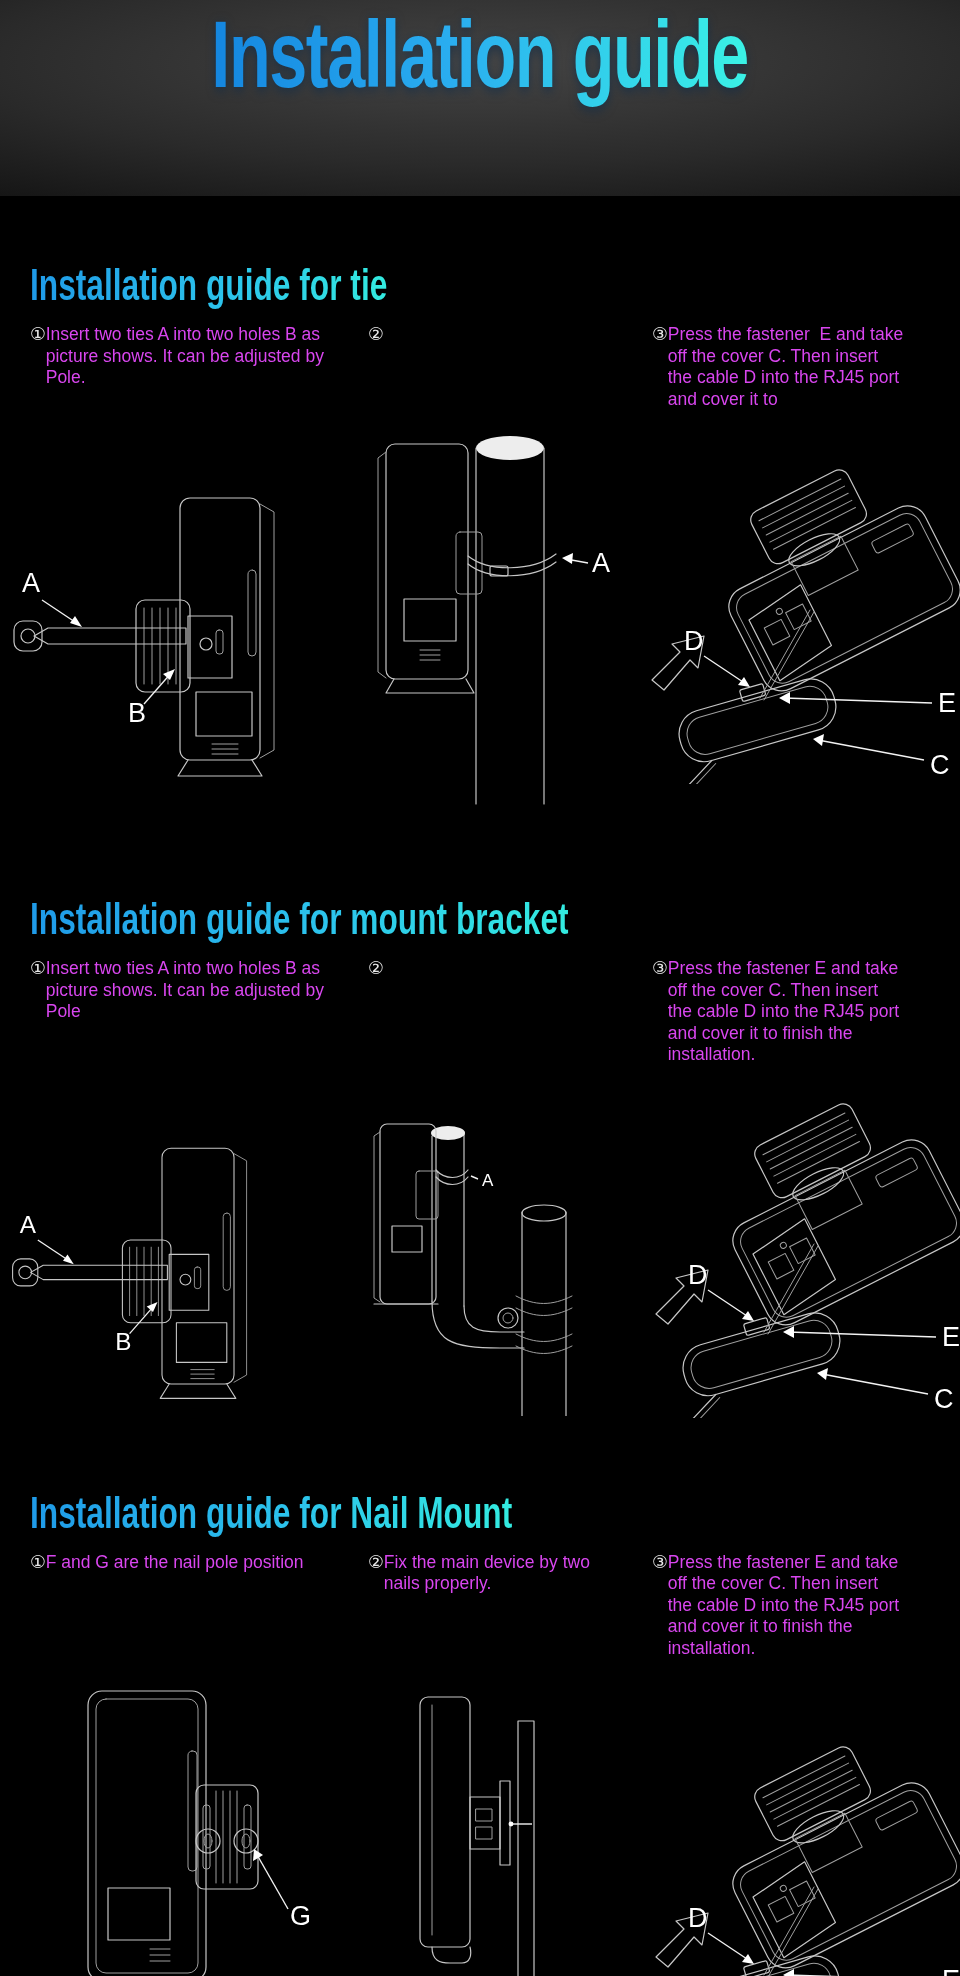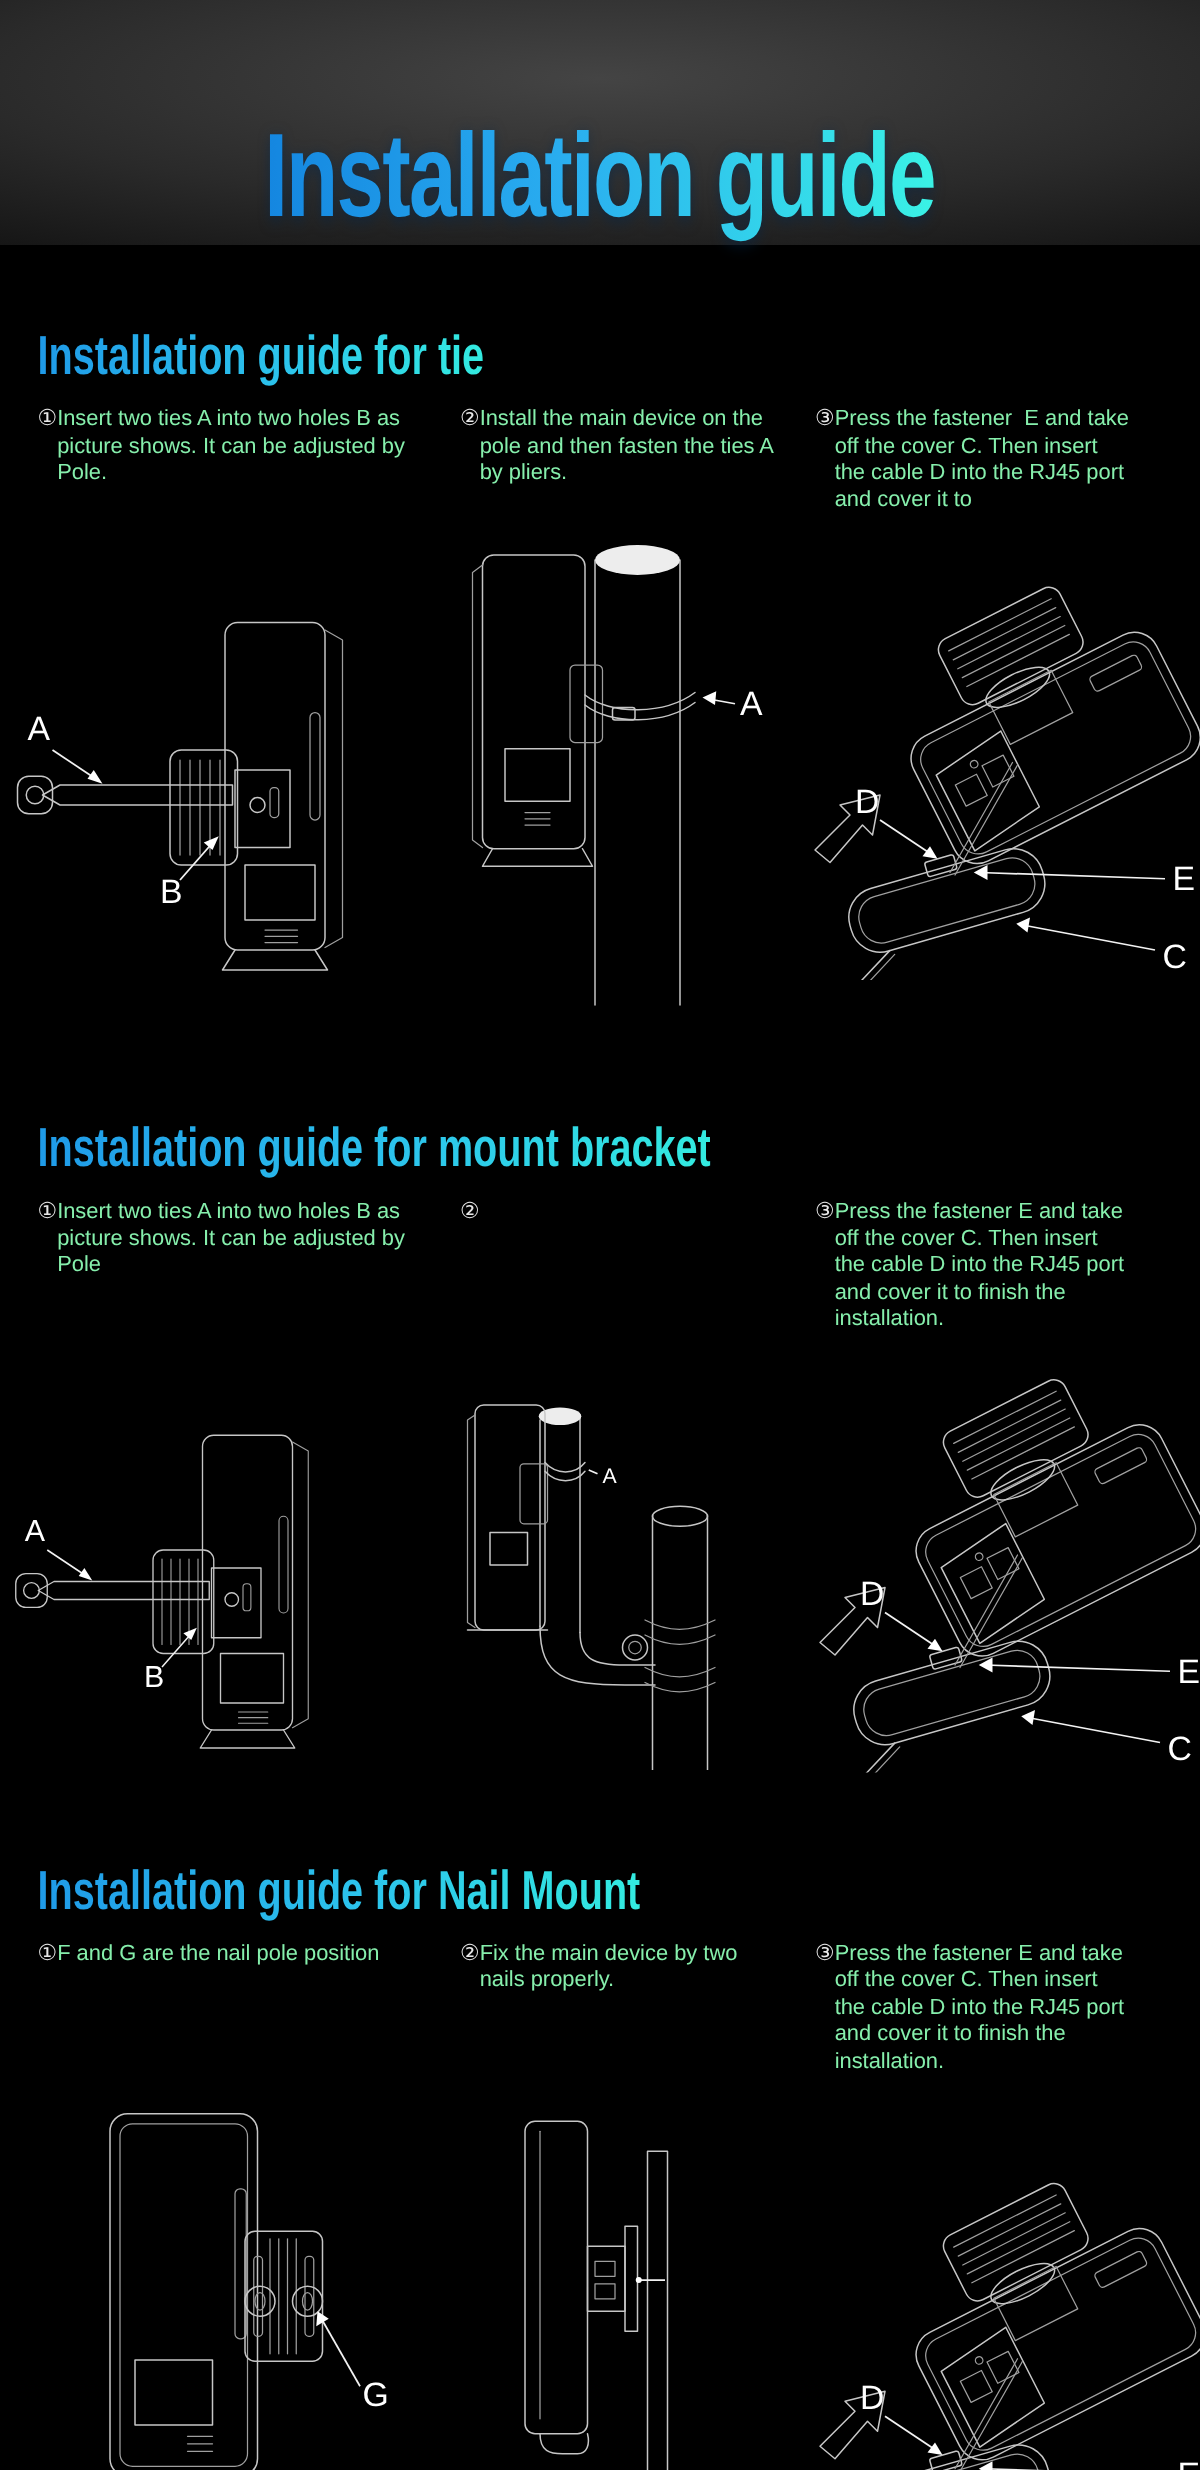--- a/index.html
+++ b/index.html
@@ -7,21 +7,21 @@
     width:960px;
     min-height:1976px;
     background:#000;
     font-family:"Liberation Sans","DejaVu Sans",sans-serif;
     color:#e4e4e4;
     overflow-x:hidden;
   }
   .banner{
     height:196px;
     background:radial-gradient(ellipse 130% 130% at 50% 32%, #444 0%, #2a2a2a 40%, #0b0b0b 78%, #000 100%);
-    display:flex;align-items:flex-end;justify-content:center;
+    display:flex;align-items:flex-start;justify-content:center;
   }
   .banner-title{
     font-size:95px;
     font-weight:bold;
     letter-spacing:-2px;
     white-space:nowrap;
     transform:scaleX(.72);
     background:linear-gradient(90deg,#1486e0 0%, #2aaef0 45%, #3af2e6 100%);
     -webkit-background-clip:text;background-clip:text;
     color:transparent;
@@ -43,21 +43,21 @@
   .section--bracket .heading{margin-top:54px;}
   .section--nail .heading{margin-top:42px;}
   .steps{
     display:grid;
     grid-template-columns:338px 284px 280px;
     align-items:start;
     margin-bottom:10px;
   }
   .step{display:flex;align-items:flex-start;padding-right:26px;}
   .step-num{flex:0 0 auto;font-size:17.5px;line-height:21.5px;color:#e8e8e8;}
-  .step-text{font-size:17.5px;line-height:21.5px;color:#86efac;white-space:pre-wrap;}
+  .step-text{font-size:17.5px;line-height:21.5px;color:#d946ef;white-space:pre-wrap;}
   .figs{position:relative;}
   .fig{position:absolute;}
   .fig svg{display:block;}
   .ln{stroke:#c6c6c6;stroke-width:1.2;fill:none;stroke-linejoin:round;stroke-linecap:round;}
   .ln2{stroke:#9f9f9f;stroke-width:1;fill:none;stroke-linejoin:round;stroke-linecap:round;}
   .lead{stroke:#f2f2f2;stroke-width:1.4;fill:none;}
   .ah{fill:#fff;stroke:none;}
   .lbl{fill:#fff;font-size:27px;font-family:"Liberation Sans","DejaVu Sans",sans-serif;}
   .lbl-sm{fill:#fff;font-size:17px;font-family:"Liberation Sans","DejaVu Sans",sans-serif;}
   .whitecap{fill:#ededed;stroke:none;}
@@ -71,21 +71,20 @@
 
 <section class="section section--tie">
   <h2 class="heading">Installation guide for tie</h2>
   <div class="steps">
     <div class="step">
       <span class="step-num">①</span>
       <span class="step-text">Insert two ties A into two holes B as picture shows. It can be adjusted by Pole.</span>
     </div>
     <div class="step">
       <span class="step-num">②</span>
-      <span class="step-text">Install the main device on the pole and then fasten the ties A by pliers.</span>
     </div>
     <div class="step">
       <span class="step-num">③</span>
       <span class="step-text">Press the fastener  E and take off the cover C. Then insert the cable D into the RJ45 port and cover it to</span>
     </div>
   </div>
 
   <div class="figs" style="height:392px;">
 
     <div class="fig" style="left:-30px;top:0;">

